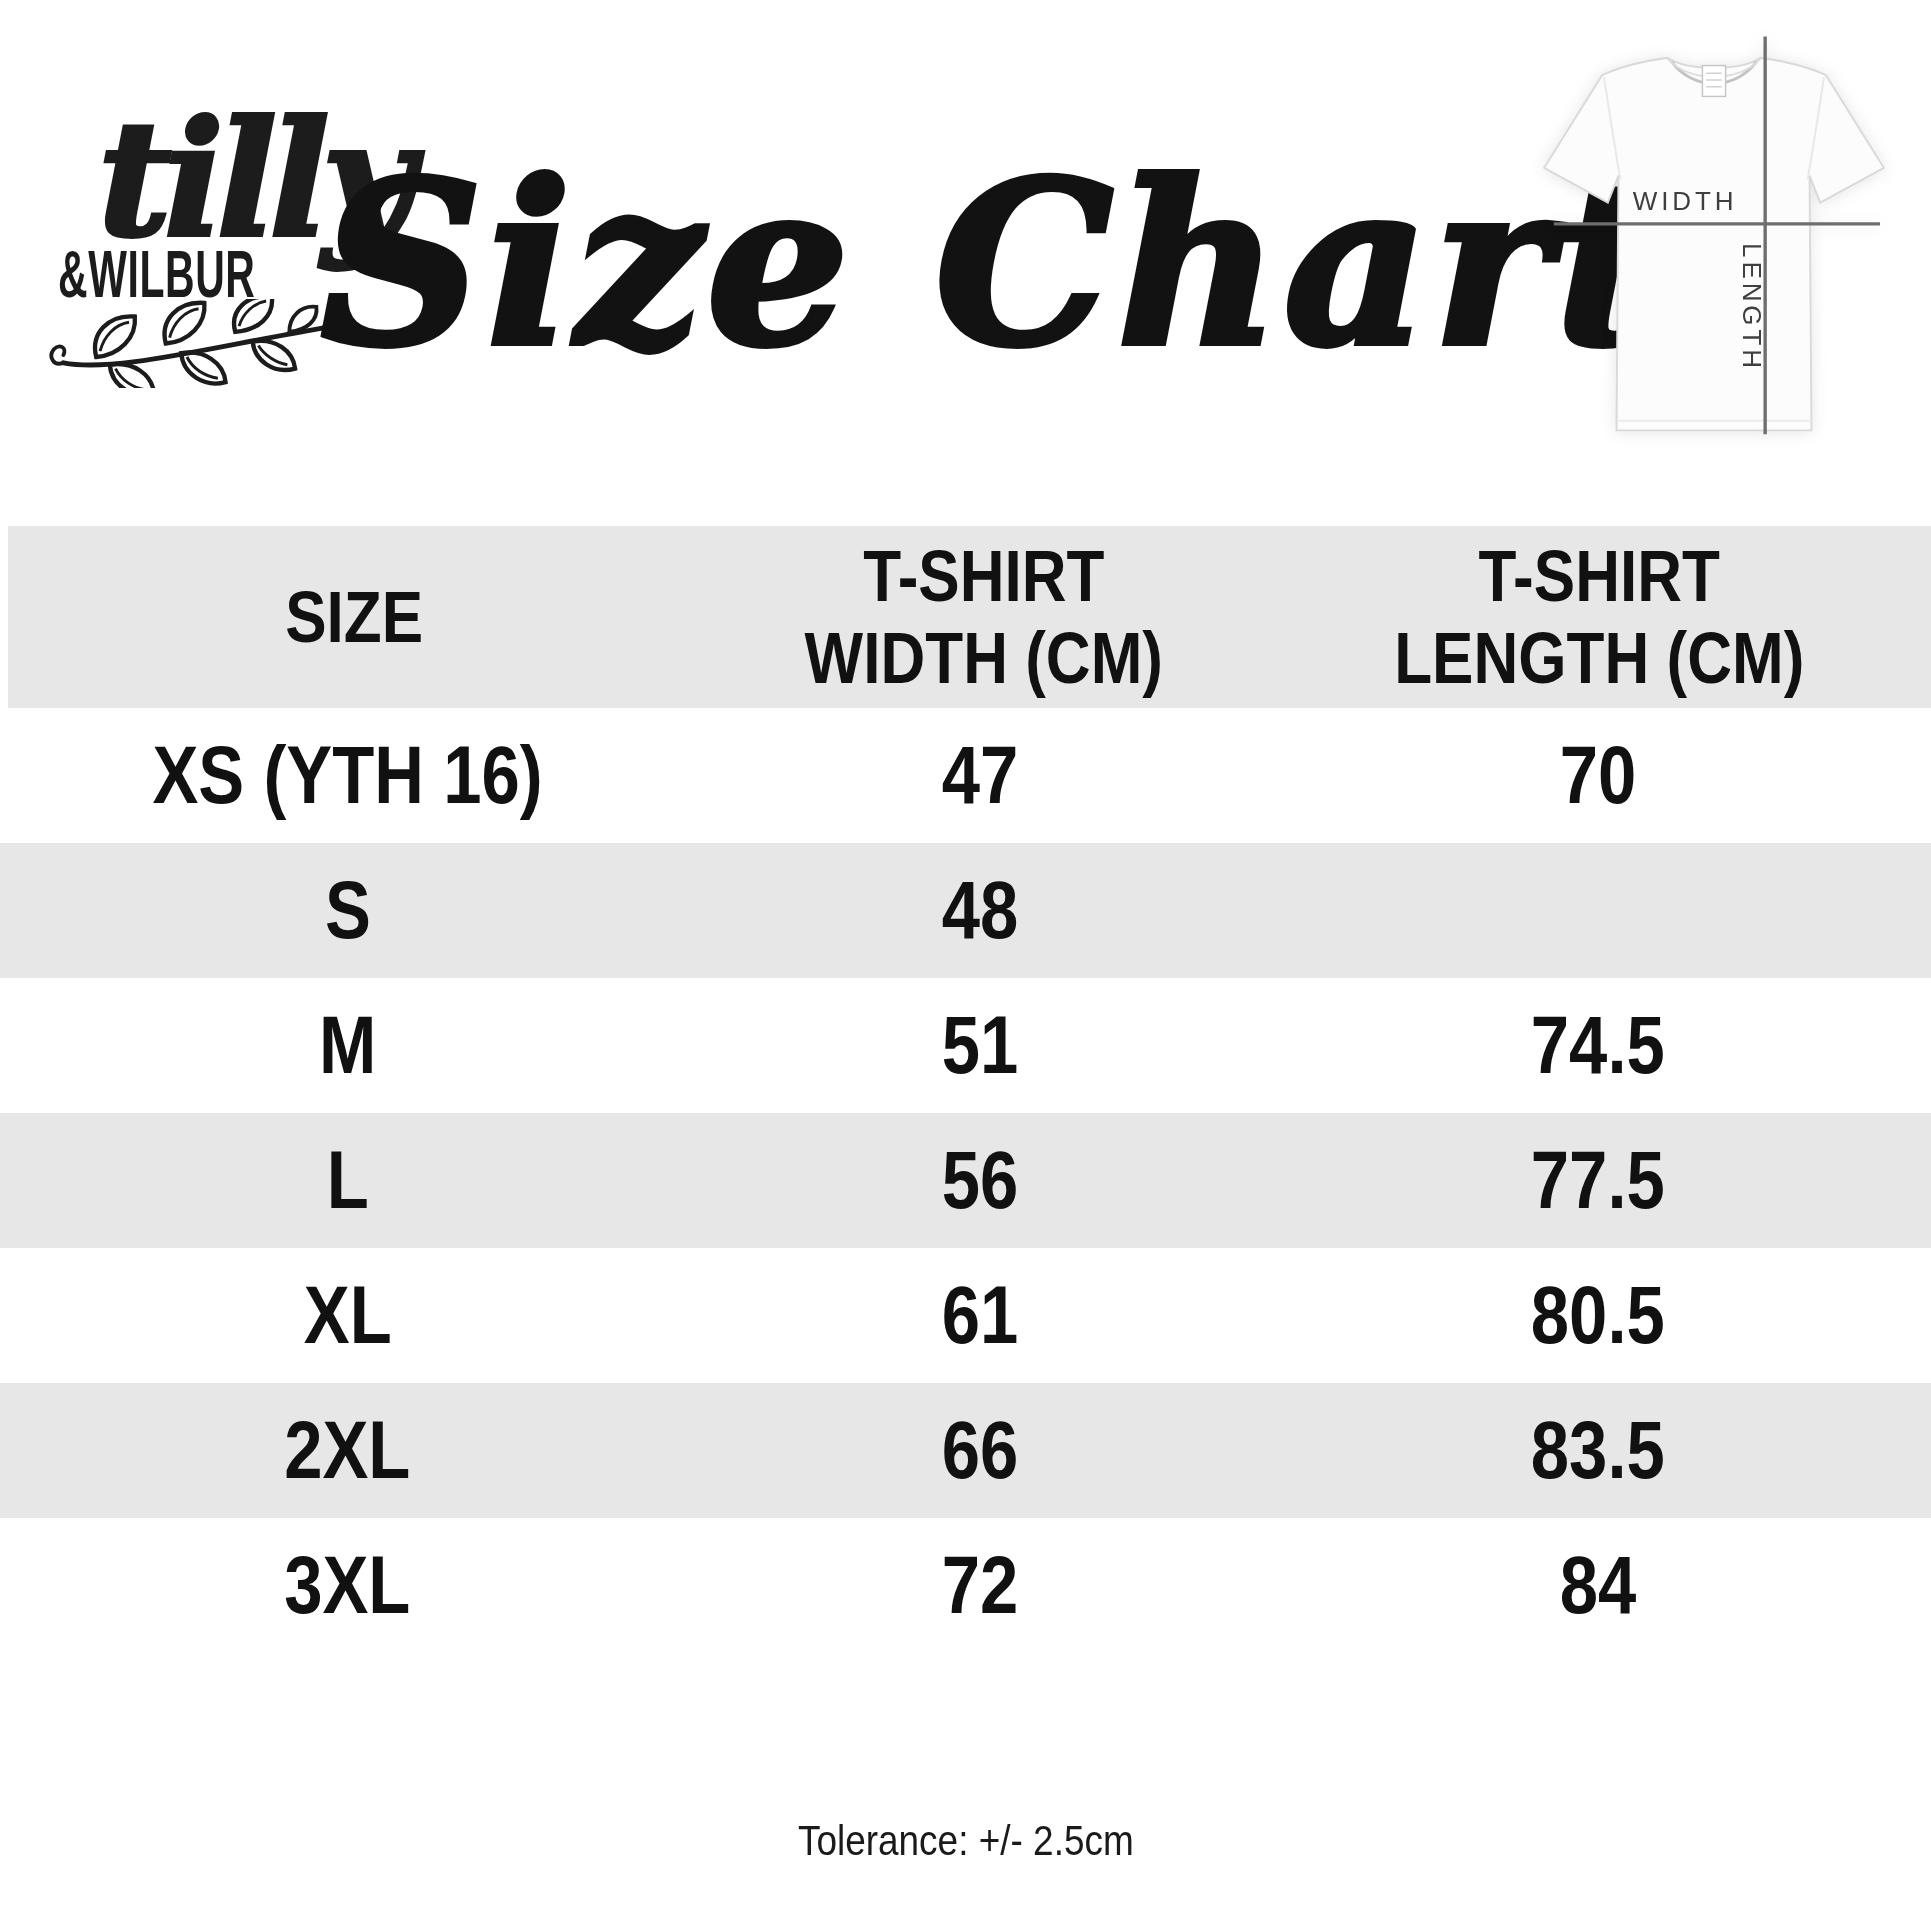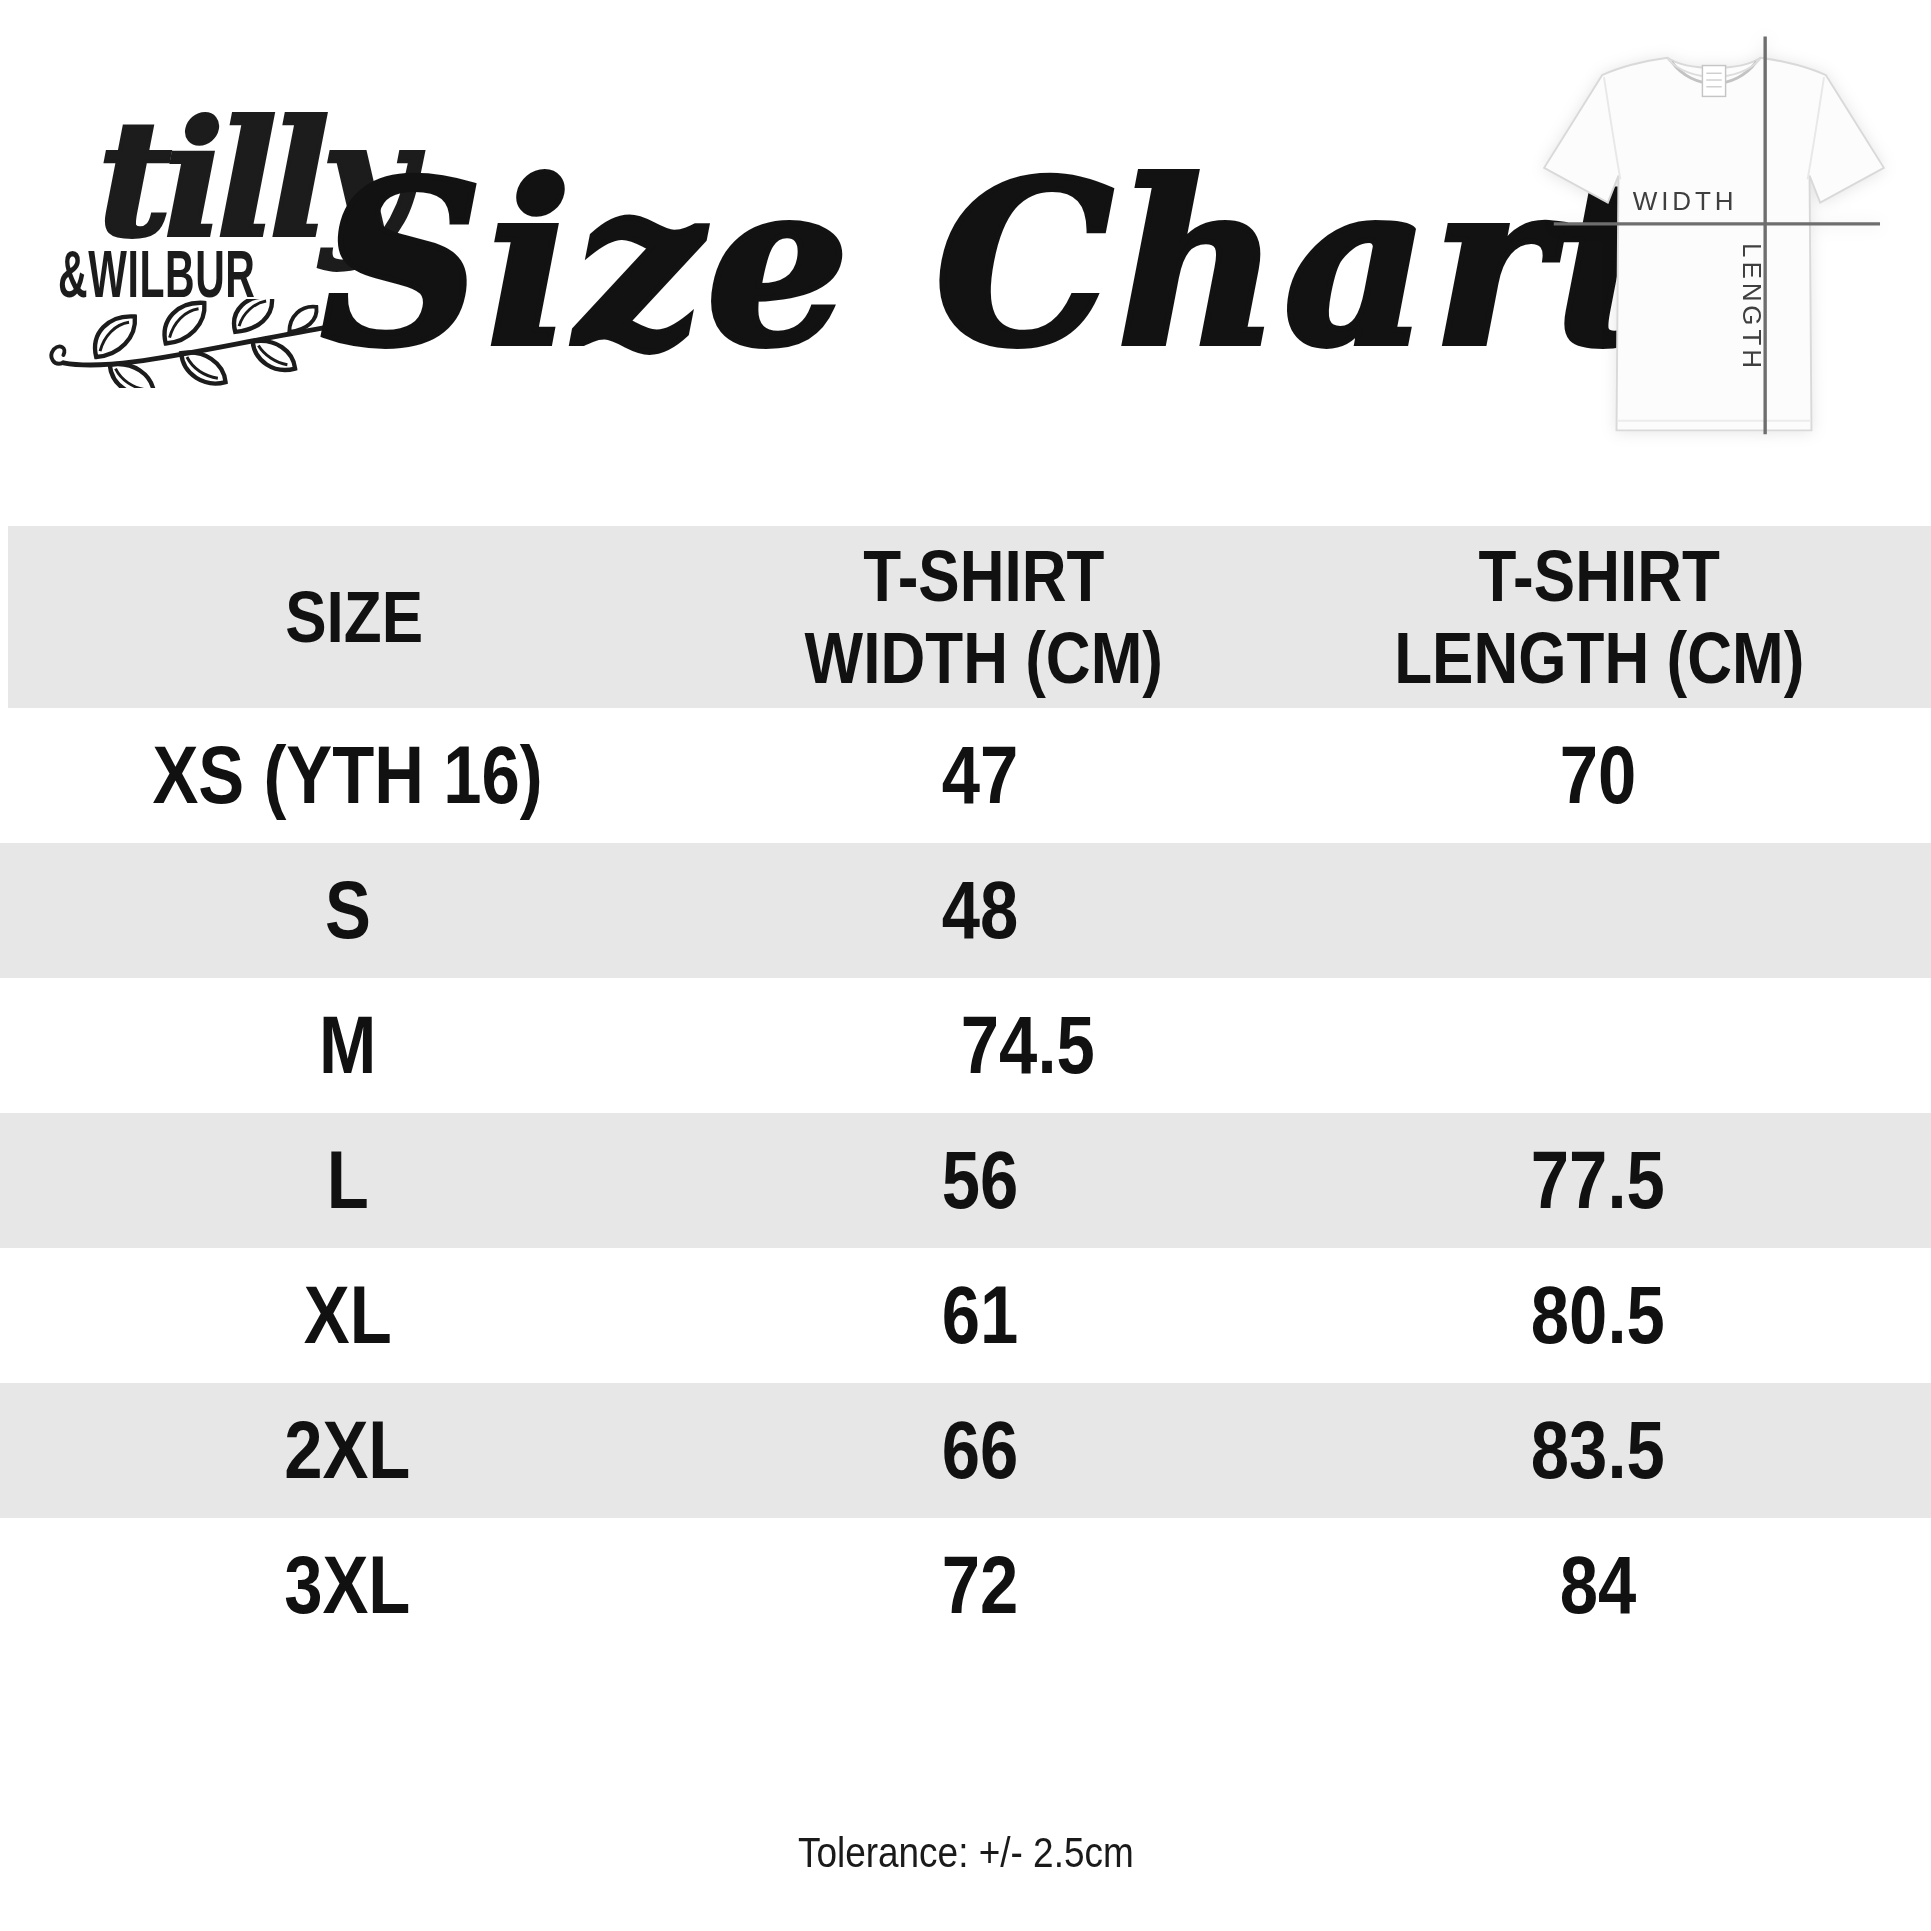--- a/index.html
+++ b/index.html
@@ -36,21 +36,21 @@
   .trow{display:flex;height:135px;align-items:center;background:#ffffff;}
   .trow.alt{background:#e7e7e7;}
   .c1{width:36%;}.c2{width:29.5%;}.c3{width:34.5%;}
   .cell{text-align:center;font-weight:700;color:#111111;}
   .thead .cell{font-size:73px;line-height:1.12;}
   .thead .cond{white-space:pre-line;}
   .trow .cell{font-size:81px;}
 
   
   .tolerance{position:absolute;top:1817px;left:0;width:100%;text-align:center;
-      font-size:42px;font-weight:400;color:#1a1a1a;margin-top:12px;}
+      font-size:42px;font-weight:400;color:#1a1a1a;}
   .tolerance .cond{transform:scaleX(0.88);}
 </style>
 </head>
 <body>
 
 <div class="page">
 
   <div class="logo-script">tilly</div>
   <div class="logo-caps">&amp;WILBUR</div>
   <svg class="branch" width="280" height="89" viewBox="0 0 290 92" fill="none">
@@ -126,20 +126,23 @@
       </div>
       <div class="cell c2">
         <span class="cond">48</span>
       </div>
     </div>
 
     <div class="trow">
       <div class="cell c1">
         <span class="cond">M</span>
       </div>
+      <div class="cell c2">
+        <span class="cond">51</span>
+      </div>
       <div class="cell c3">
         <span class="cond">74.5</span>
       </div>
     </div>
 
     <div class="trow alt">
       <div class="cell c1">
         <span class="cond">L</span>
       </div>
       <div class="cell c2">

